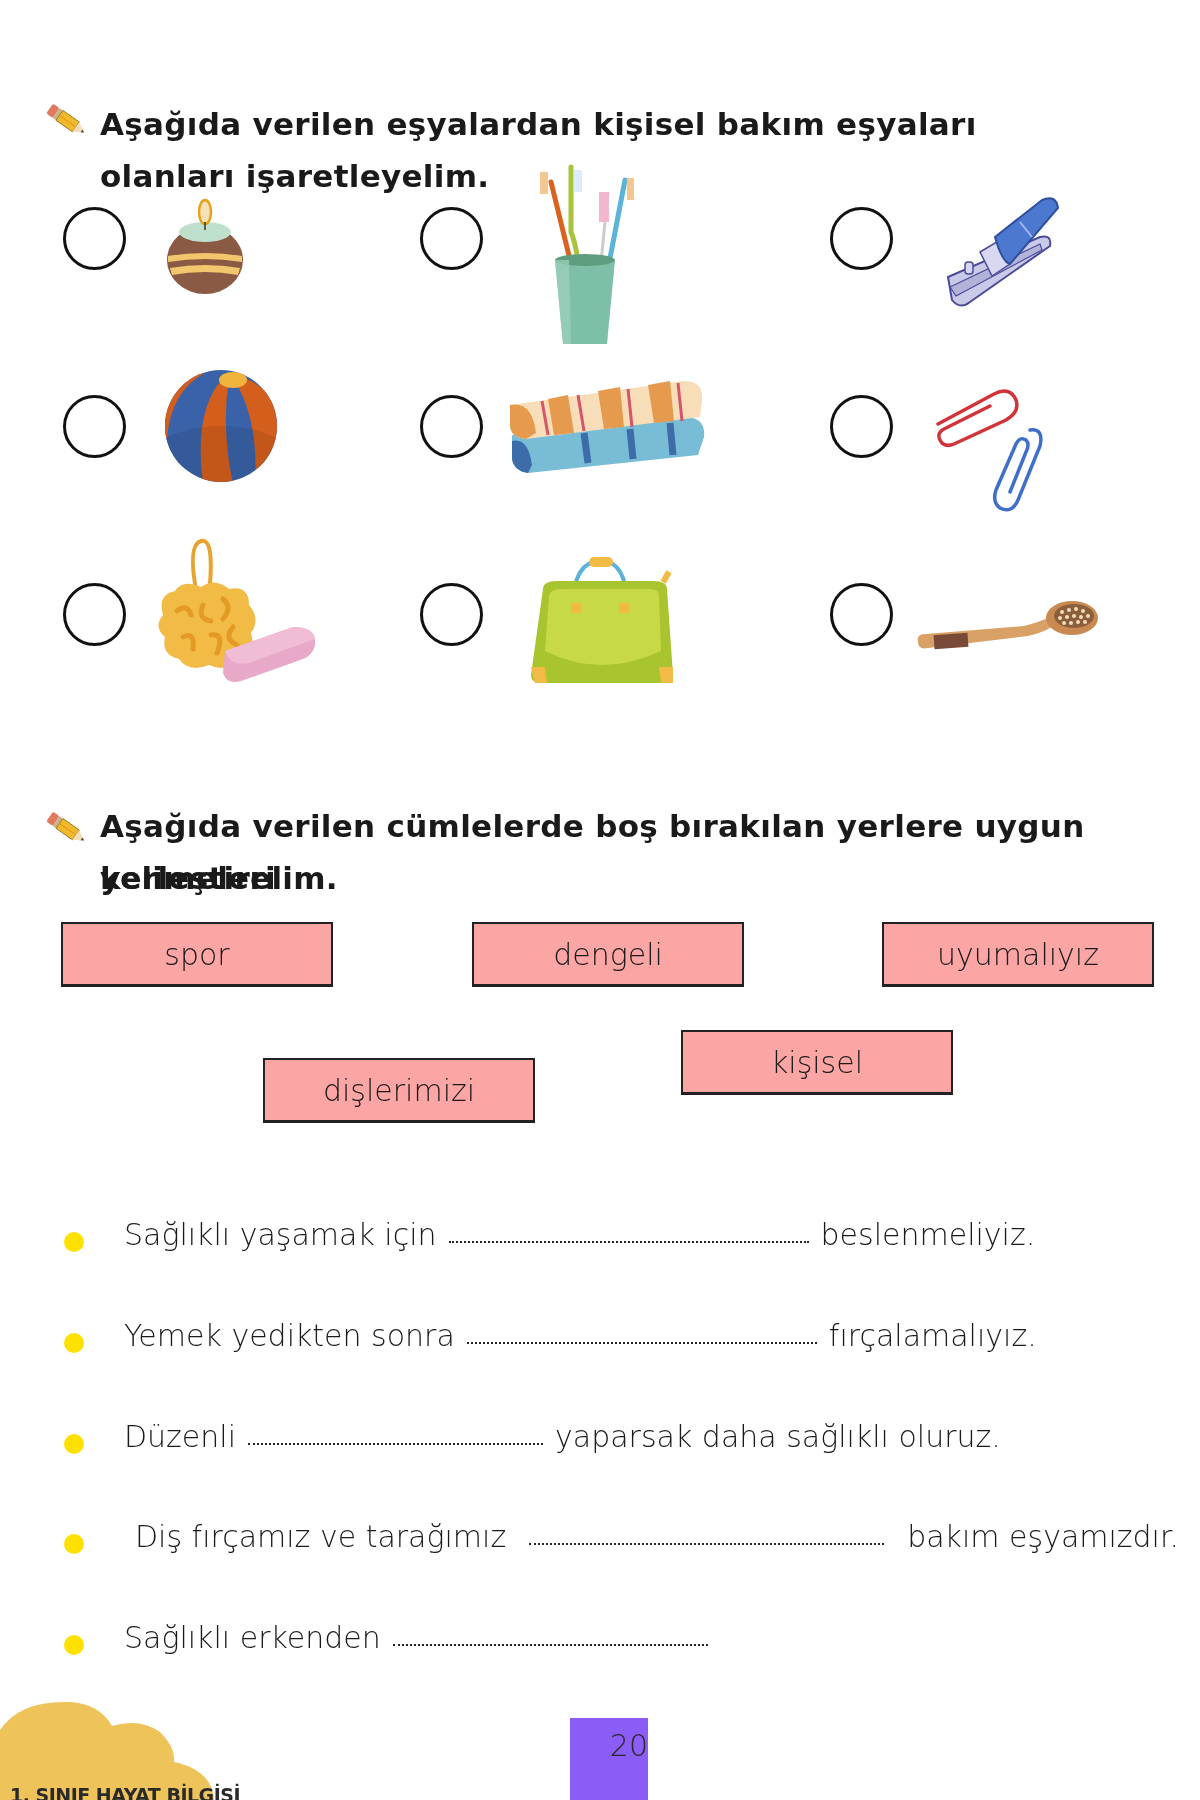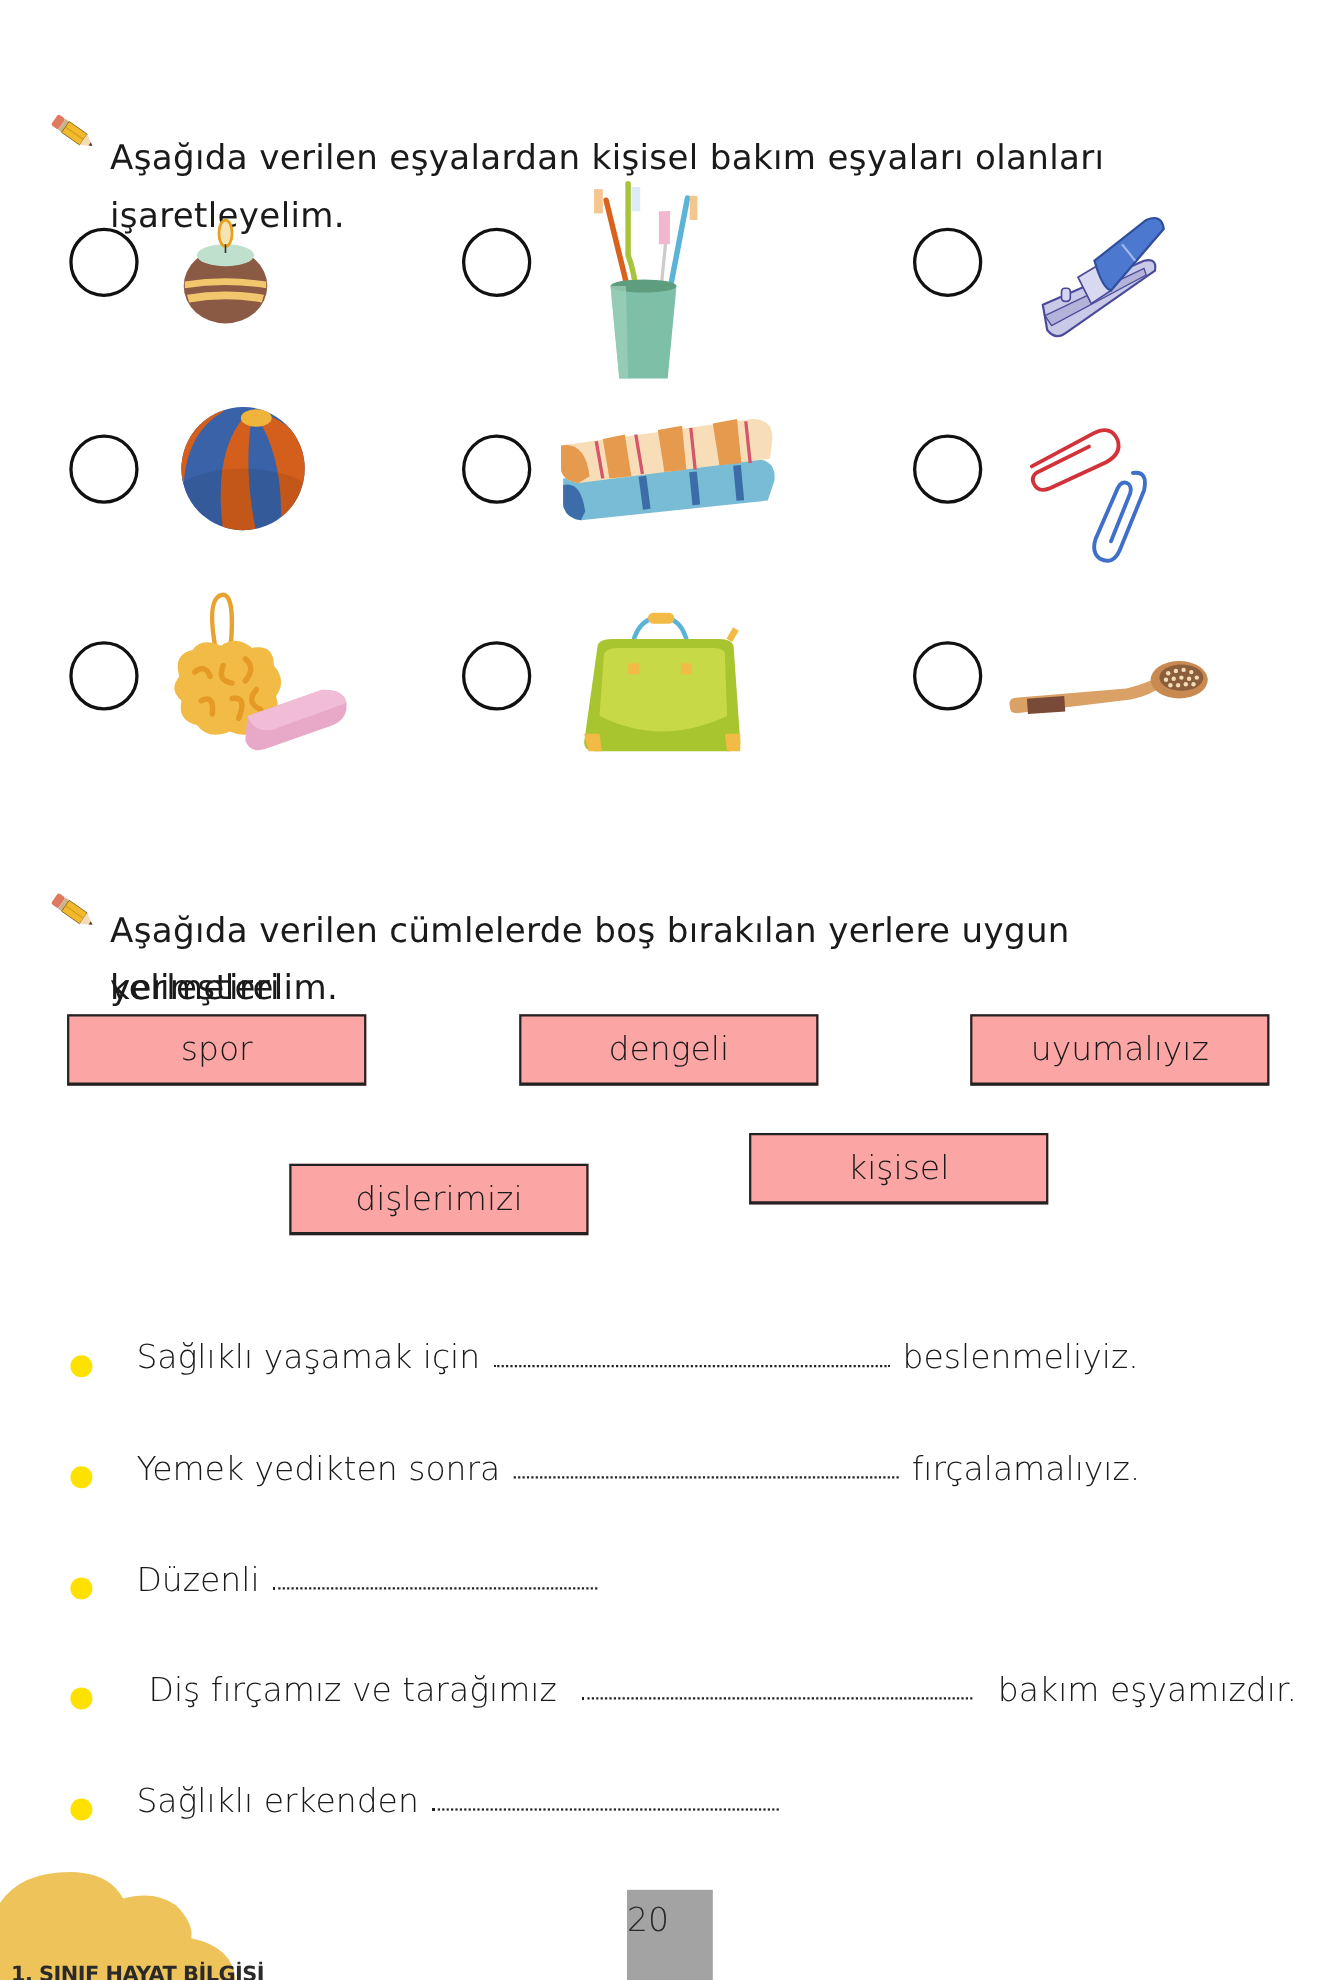--- a/index.html
+++ b/index.html
@@ -1,41 +1,41 @@
 <!DOCTYPE html>
 <html><head>
   <meta charset="utf-8">
   <style>
     html, body { margin: 0; padding: 0; background: #ffffff; }
     body { width: 1200px; height: 1800px; position: relative; overflow: hidden;
            font-family: "DejaVu Sans", sans-serif; color: #1a1a1a; }
 
     .instruction { position: absolute; left: 100px; font-size: 31px; line-height: 52px;
-                   font-weight: 400; letter-spacing: 0.3px; color: #1a1a1a; width: 1020px; margin-top: 20px; }
+                   font-weight: 700; letter-spacing: 0.3px; color: #1a1a1a; width: 1020px; }
     .pencil { position: absolute; width: 48px; height: 40px; }
 
     .checkbox-circle { position: absolute; width: 57px; height: 57px; border: 3px solid #111;
                        border-radius: 50%; background: #fff; cursor: pointer; }
 
     .illus { position: absolute; }
 
     .word-box { position: absolute; width: 268px; height: 60px; border: 2px solid #222;
                 border-bottom-width: 3px; display: flex; align-items: center; justify-content: center;
                 font-size: 30px; font-weight: 300; color: #1a1a1a; background: #fca5a5; }
 
     .sentence { position: absolute; left: 64px; height: 50px; display: flex; align-items: flex-end;
                 font-size: 30px; font-weight: 300; color: #1a1a1a; white-space: nowrap; }
     .bullet { width: 20px; height: 20px; border-radius: 50%; background: #FFE100; margin-right: 40px; flex: none; }
     .blank { display: inline-block; border-bottom: 2px dotted #222; height: 14px; margin: 0 12px; align-self: center; transform: translateY(8px); }
 
     .footer-cloud { position: absolute; left: 0; top: 1690px; width: 230px; height: 110px; }
     .footer-label { position: absolute; left: 10px; top: 1784px; font-size: 19px; color: #2a2a2a;
                     letter-spacing: -0.5px; font-weight: 700; }
     .page-number-box { position: absolute; left: 570px; top: 1718px; width: 78px; height: 82px;
-                       background: #a3a3a3; display: flex; justify-content: flex-start; align-items: flex-start; }
+                       background: #8b5cf6; display: flex; justify-content: flex-end; align-items: flex-start; }
     .page-number { font-size: 30px; margin-top: 10px; color: #2a2a2a; font-weight: 300; }
   </style>
 </head>
 <body>
 
 <svg class="pencil" style="left:42px; top:100px;" viewBox="0 0 48 40">
   <g transform="rotate(35 24 20)">
     <rect x="4" y="14" width="8" height="12" rx="2" fill="#E07A5F"></rect>
     <rect x="12" y="14" width="4" height="12" fill="#C9B48A"></rect>
     <rect x="16" y="14" width="20" height="12" fill="#F2B92C" stroke="#8a6a1a" stroke-width="0.8"></rect>
@@ -196,20 +196,21 @@
 <div class="sentence" style="top:1303px;">
   <span class="bullet"></span>
   <span>Yemek yedikten sonra</span>
   <span class="blank" style="width:350px;"></span>
   <span>fırçalamalıyız.</span>
 </div>
 <div class="sentence" style="top:1404px;">
   <span class="bullet"></span>
   <span>Düzenli</span>
   <span class="blank" style="width:295px;"></span>
+  <span>yaparsak daha sağlıklı oluruz.</span>
 </div>
 <div class="sentence" style="top:1504px;gap:11px;">
   <span class="bullet"></span>
   <span>Diş fırçamız ve tarağımız</span>
   <span class="blank" style="width:355px;"></span>
   <span>bakım eşyamızdır.</span>
 </div>
 <div class="sentence" style="top:1605px;">
   <span class="bullet"></span>
   <span>Sağlıklı erkenden</span>

